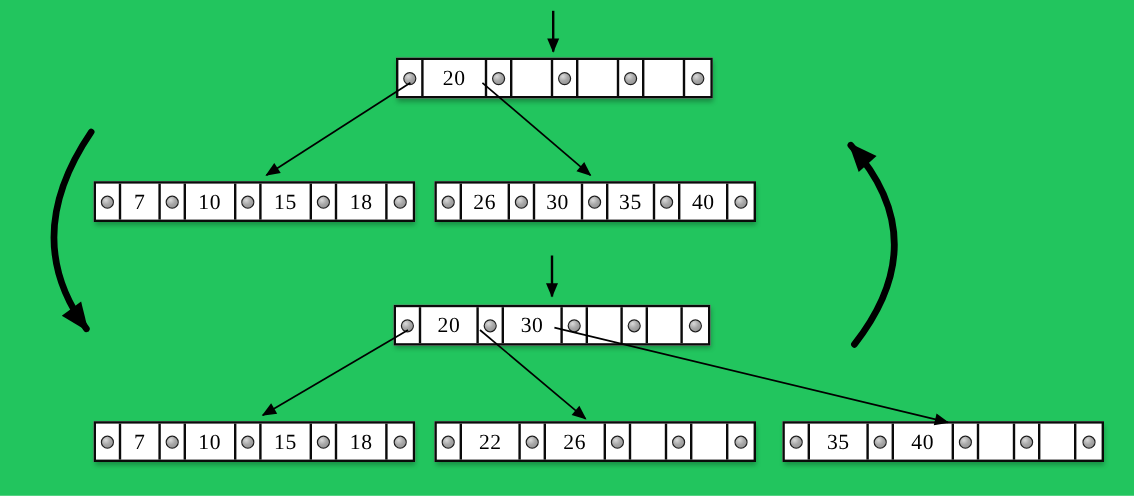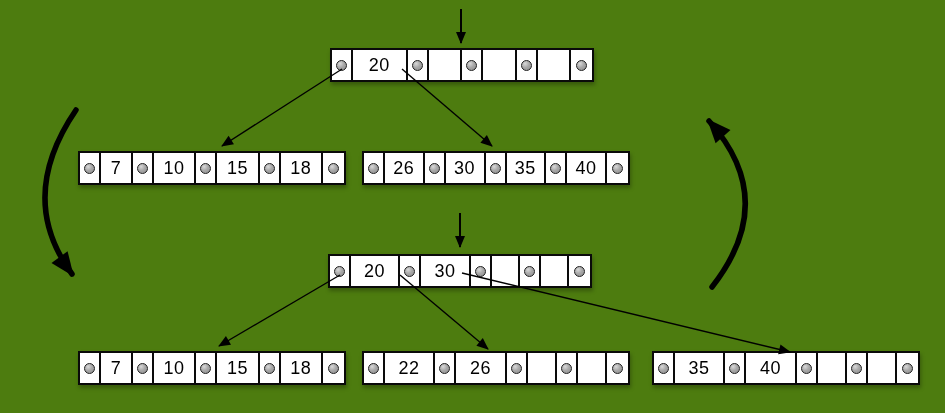--- a/index.html
+++ b/index.html
@@ -1,22 +1,23 @@
 <!DOCTYPE html>
 <html><head>
 <meta charset="utf-8">
 <style>
   html, body { margin: 0; padding: 0; }
   body { background: #fcfcfc; font-family: "Liberation Sans", sans-serif; }
   #stage {
     position: relative;
     width: 945px;
     height: 413px;
-    background: #4d7c0f;
+    background: #22c55e;
     overflow: hidden;
+    font-family: Liberation Serif, serif;
   }
   .node {
     position: absolute;
     height: 34px;
     display: flex;
     box-sizing: border-box;
     background: #ffffff;
     border: 2px solid #0a0a0a;
     box-shadow: 1px 3px 4px rgba(0,0,0,0.28);
   }

